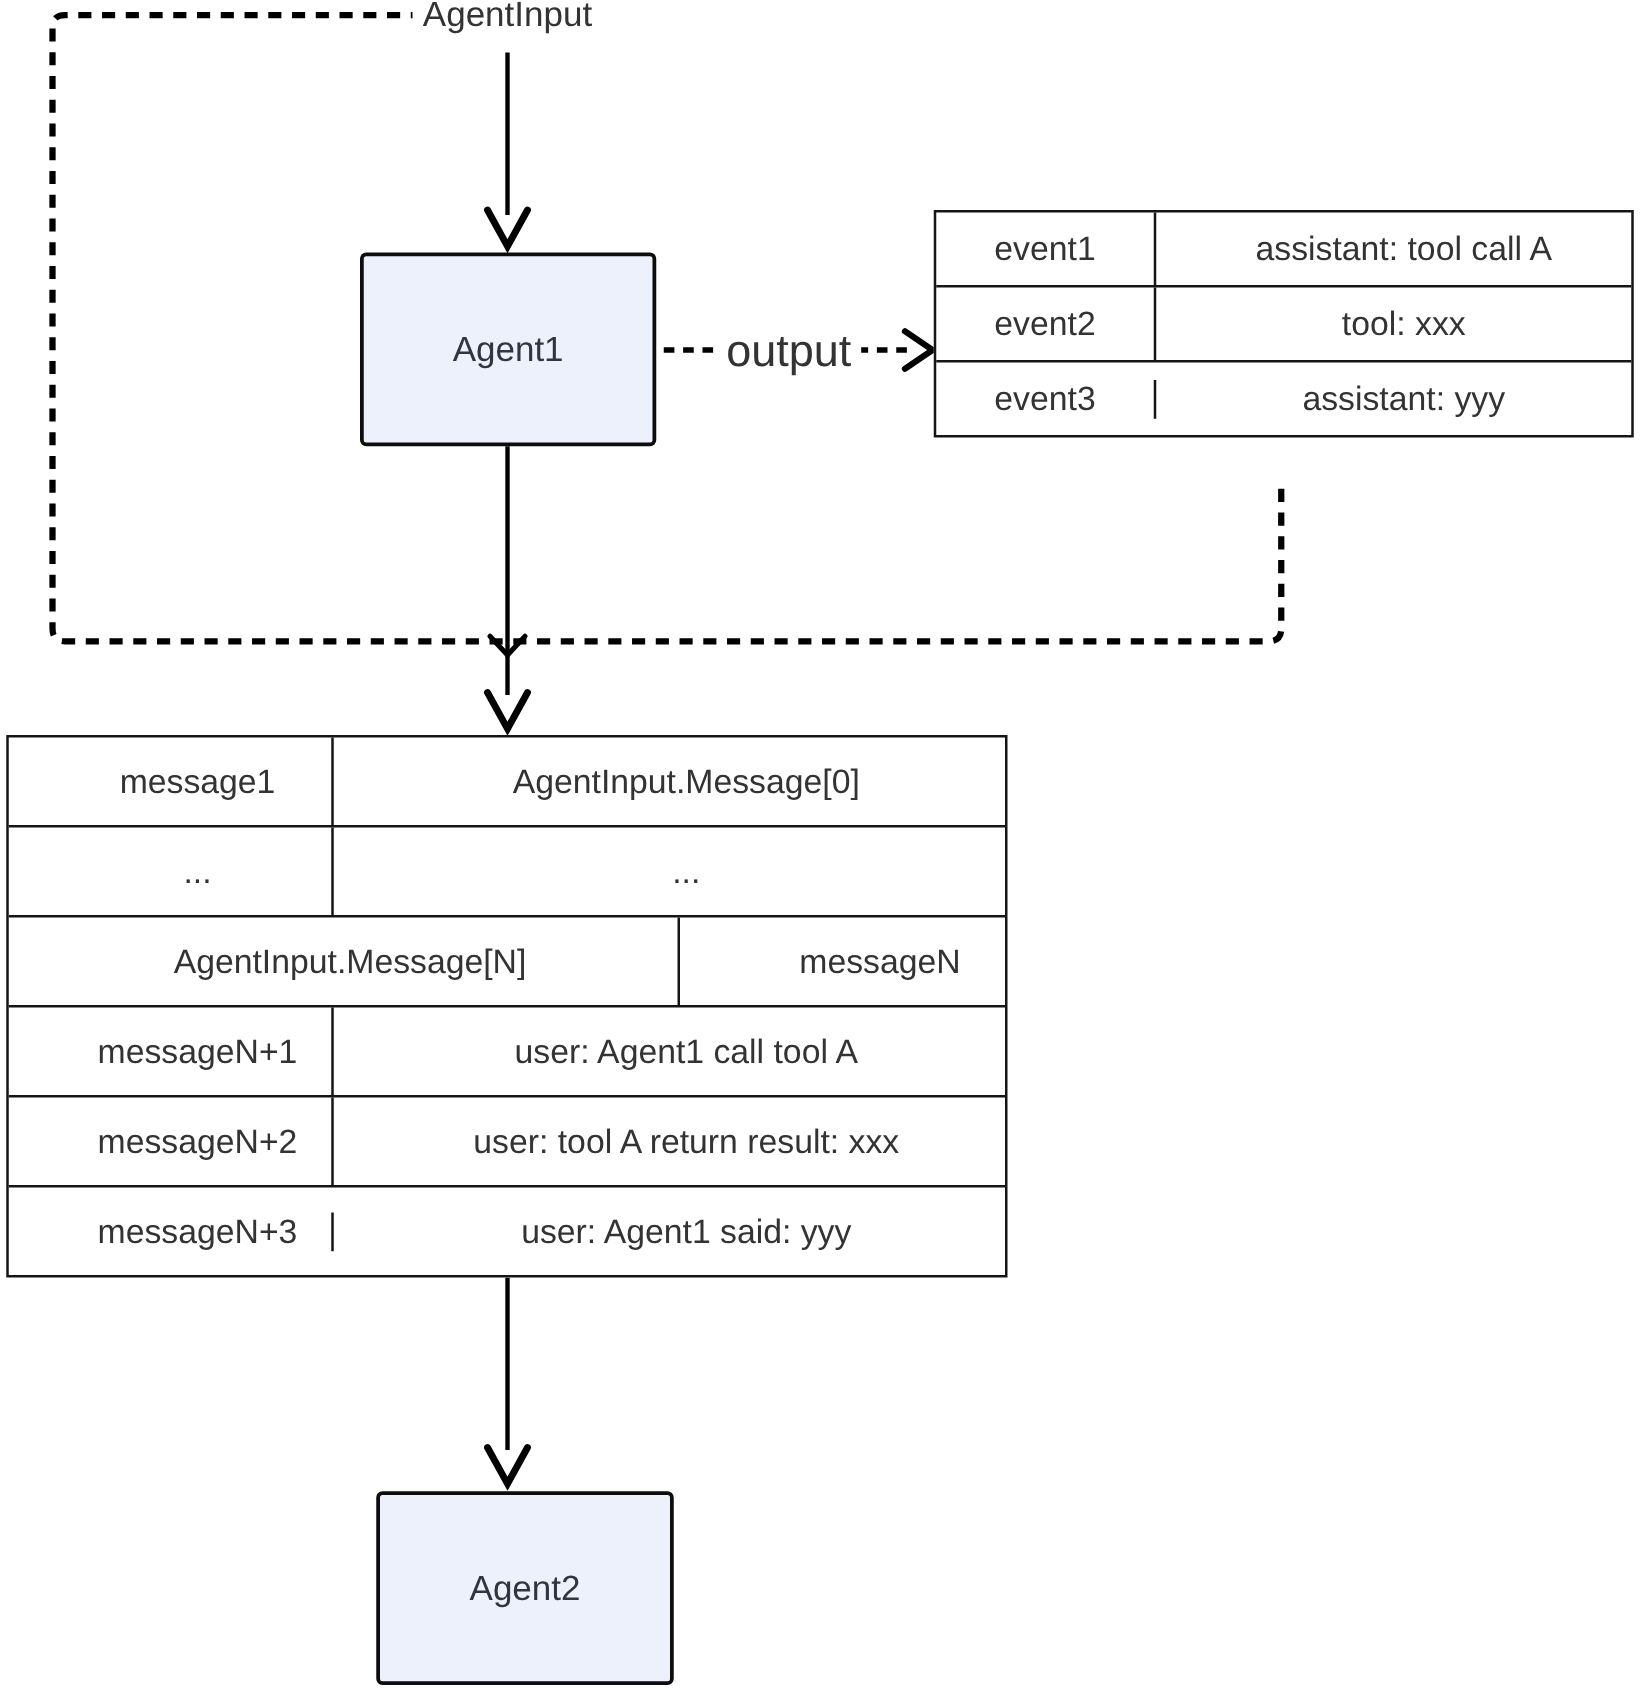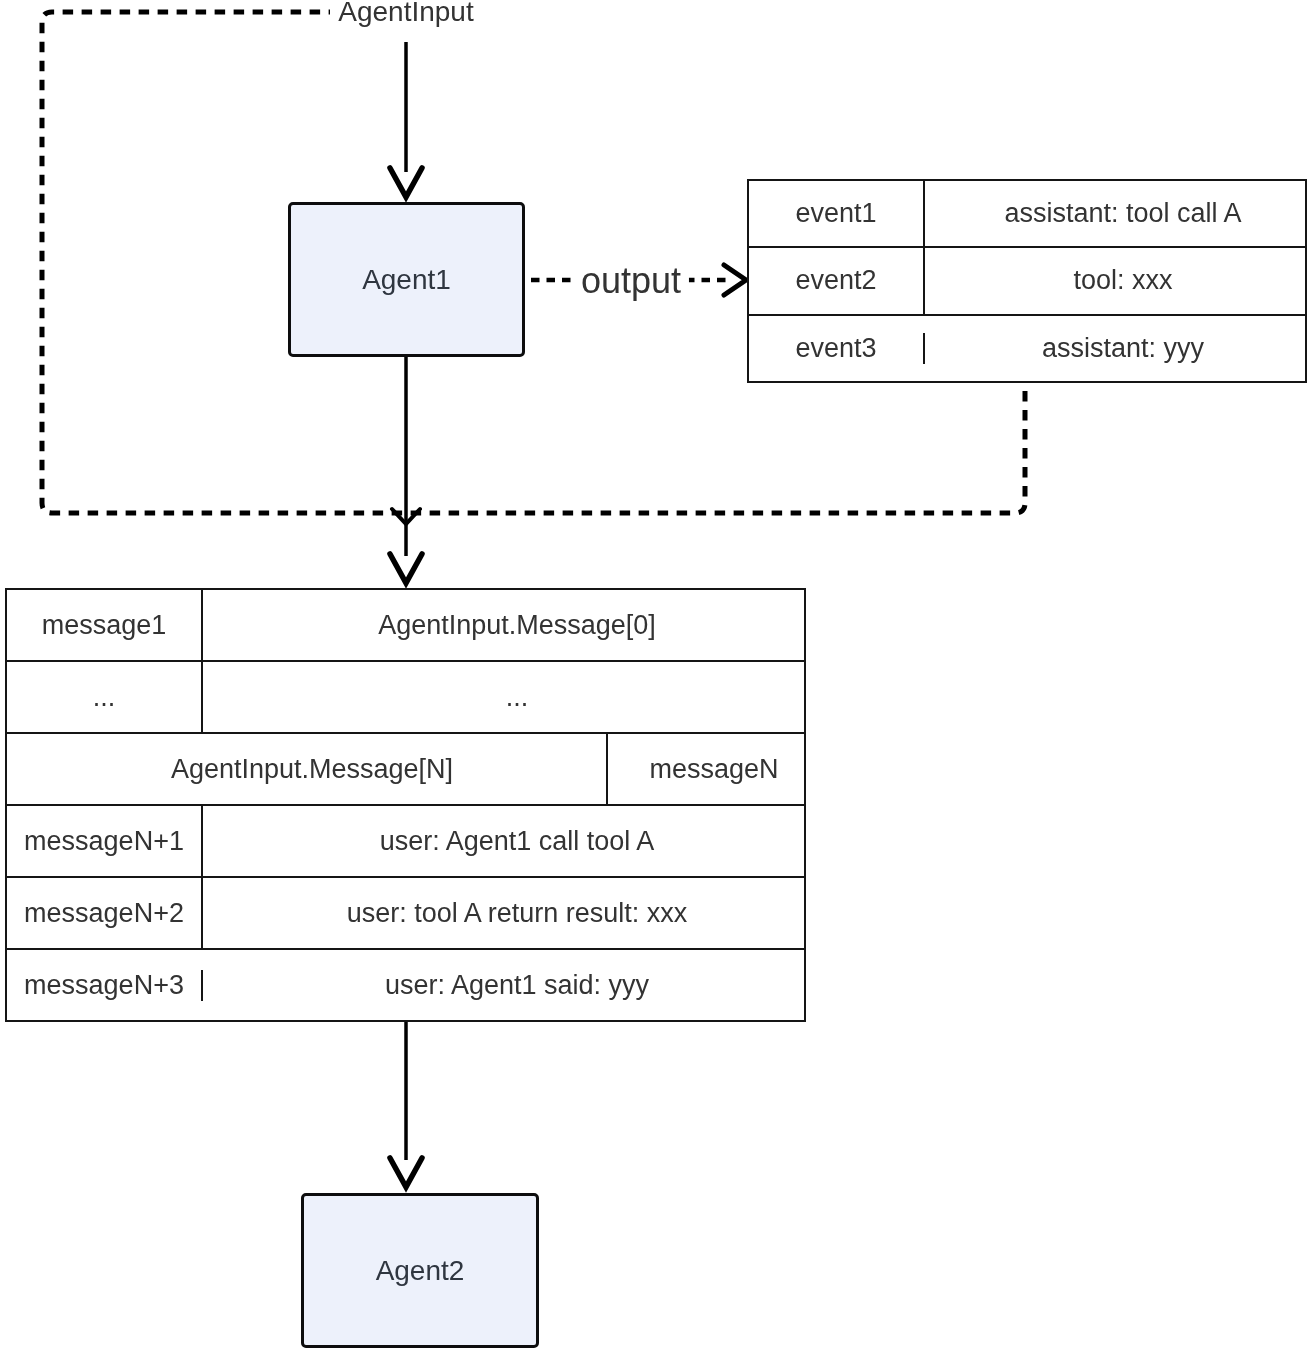--- a/index.html
+++ b/index.html
@@ -60,21 +60,21 @@
   .dcell{
     display:flex;align-items:center;justify-content:center;
     font-size:27px;color:#333333;
     border-right:2px solid #151515;
     box-sizing:border-box;
     white-space:nowrap;
   }
   .dcell:last-child{border-right:none;padding-left:16px;}
   .evt-key{width:176px;}
   .evt-val{flex:1;}
-  .msg-key{width:196px;}
+  .msg-key{width:216px;margin-left:44px;}
   .msg-val{flex:1;margin-left:11px;}
 </style>
 </head>
 <body>
 
 <div id="canvas">
 
   <svg id="wires" width="1312" height="1352" viewBox="0 0 1312 1352">
 
     <path d="M 1025 391 L 1025 503 Q 1025 513 1015 513 L 52 513 Q 42 513 42 503 L 42 22 Q 42 12 52 12 L 330 12" fill="none" stroke="#000000" stroke-width="5" stroke-dasharray="10.5 8.5"></path>
@@ -94,21 +94,21 @@
   </svg>
 
   <div class="free-label" style="left:406px; top:-3px;">AgentInput</div>
 
   <div class="node" style="left:288px; top:202px; width:237px; height:155px;">
     <span>Agent1</span>
   </div>
 
   <div class="edge-label" style="left:631px; top:281px;">output</div>
 
-  <div class="dtable" style="left:747px; top:179px; width:560px; height:204px;">
+  <div class="dtable" style="left:747px; top:168px; width:560px; height:182px;">
     <div class="drow">
       <div class="dcell evt-key">event1</div>
       <div class="dcell evt-val">assistant: tool call A</div>
     </div>
     <div class="drow">
       <div class="dcell evt-key">event2</div>
       <div class="dcell evt-val">tool: xxx</div>
     </div>
     <div class="drow">
       <div class="dcell evt-key">event3</div>

